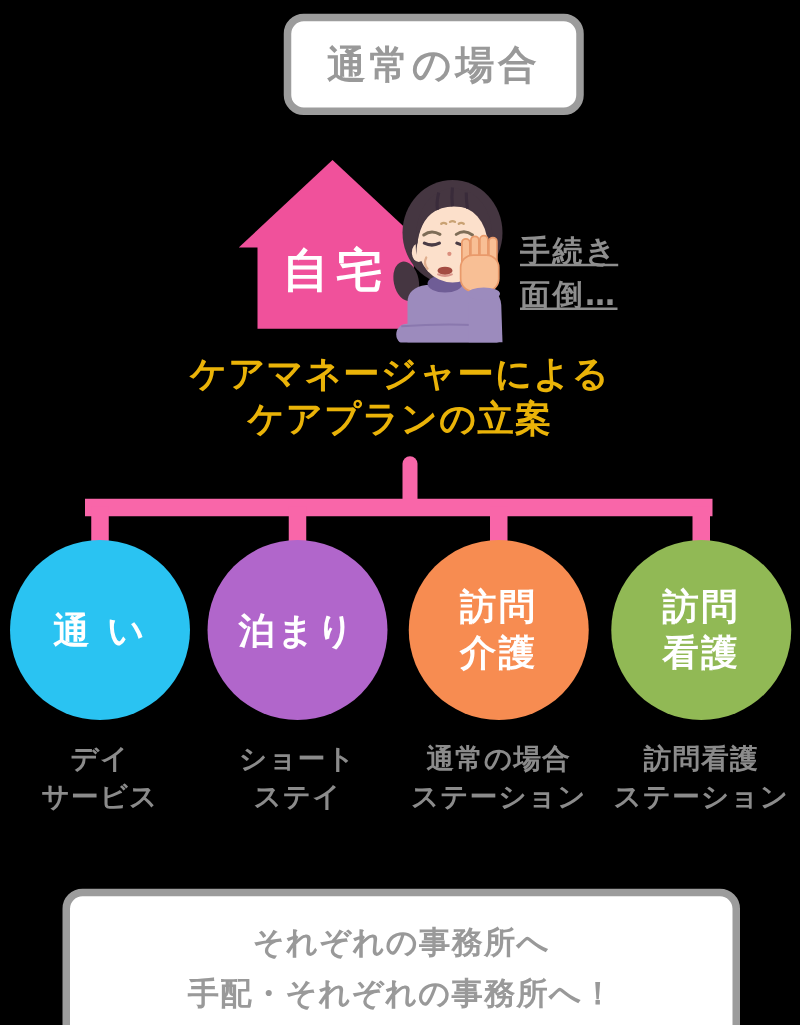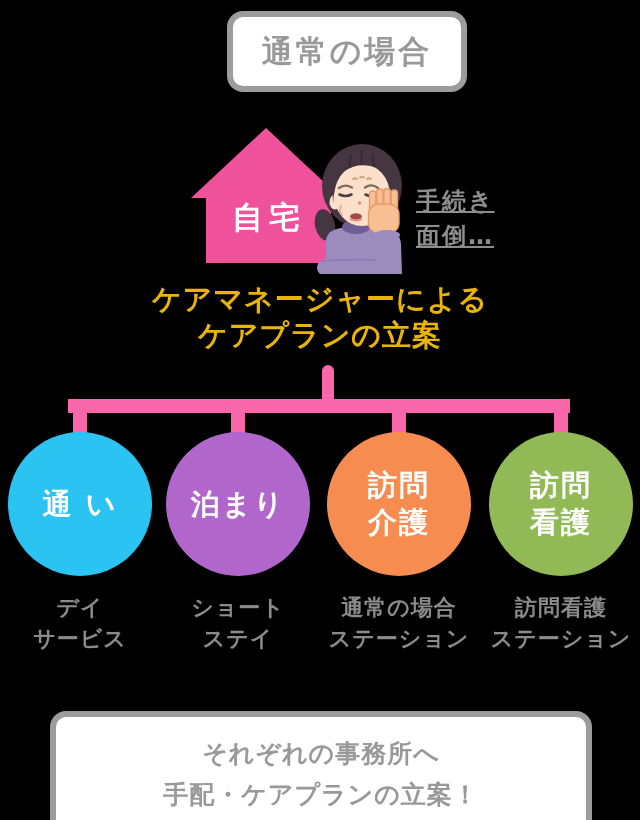--- a/index.html
+++ b/index.html
@@ -25,21 +25,21 @@
   .top-box-label {
     color: #999999; font-size: 31px; font-weight: bold; letter-spacing: 3px;
     white-space: nowrap;
   }
 
   
   .house-svg { left: 185px; top: 126px; width: 160px; height: 140px; }
   .house-shape { fill: #F0519B; }
   .house-label {
     left: 209px; top: 198px; width: 120px; height: 38px;
-    color: #ffffff; font-size: 31px; font-weight: bold; letter-spacing: 6px;
+    color: #ffffff; font-size: 37px; font-weight: bold; letter-spacing: 6px;
     text-align: center; line-height: 38px; white-space: nowrap;
   }
 
   
   .woman-svg { left: 305px; top: 138px; width: 120px; height: 136px; }
 
   
   .thought {
     left: 416px; top: 184px; width: 120px;
     color: #8E8E8E; font-size: 24px; font-weight: bold;
@@ -205,16 +205,16 @@
     <div>通常の場合</div>
     <div>ステーション</div>
   </div>
   <div class="abs svc-label label-4">
     <div>訪問看護</div>
     <div>ステーション</div>
   </div>
 
   <div class="abs bottom-box">
     <div class="bottom-box-line">それぞれの事務所へ</div>
-    <div class="bottom-box-line">手配・ケアプランの立案！</div>
+    <div class="bottom-box-line">手配・それぞれの事務所へ！</div>
   </div>
 
 </div>
 
 </body></html>

